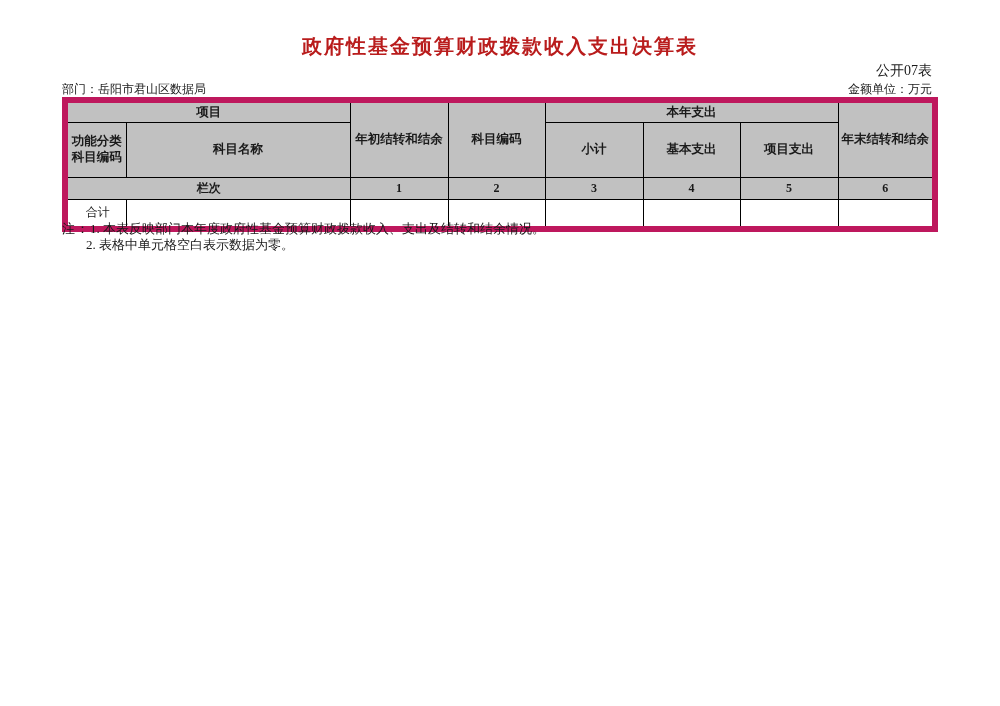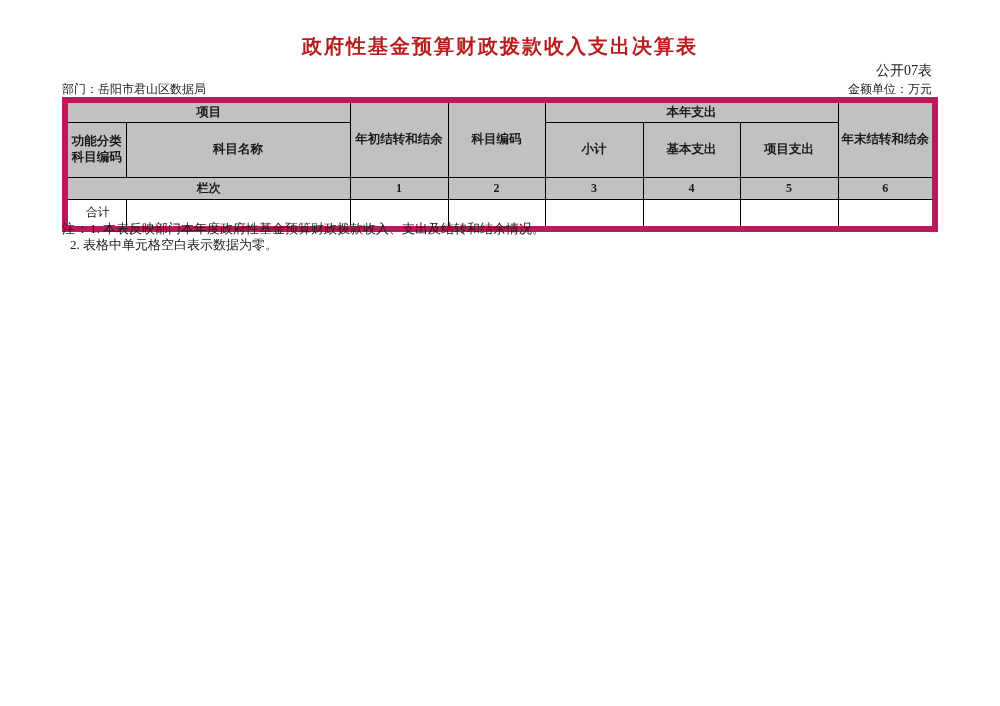--- a/index.html
+++ b/index.html
@@ -68,21 +68,21 @@
   }
   .two-line span { display: block; line-height: 1.25; }
 
   .notes {
     position: absolute;
     top: 221px; left: 62px;
     font-size: 13px;
     line-height: 15.5px;
   }
   .notes .note-line { white-space: nowrap; }
-  .notes .indented { margin-left: 8px; }
+  .notes .indented { margin-left: 24px; }
   .note-prefix { letter-spacing: 1px; }
 </style>
 </head>
 <body>
 
 <div class="page">
 
   <div class="title">政府性基金预算财政拨款收入支出决算表</div>
 
   <div class="table-code">公开07表</div>

